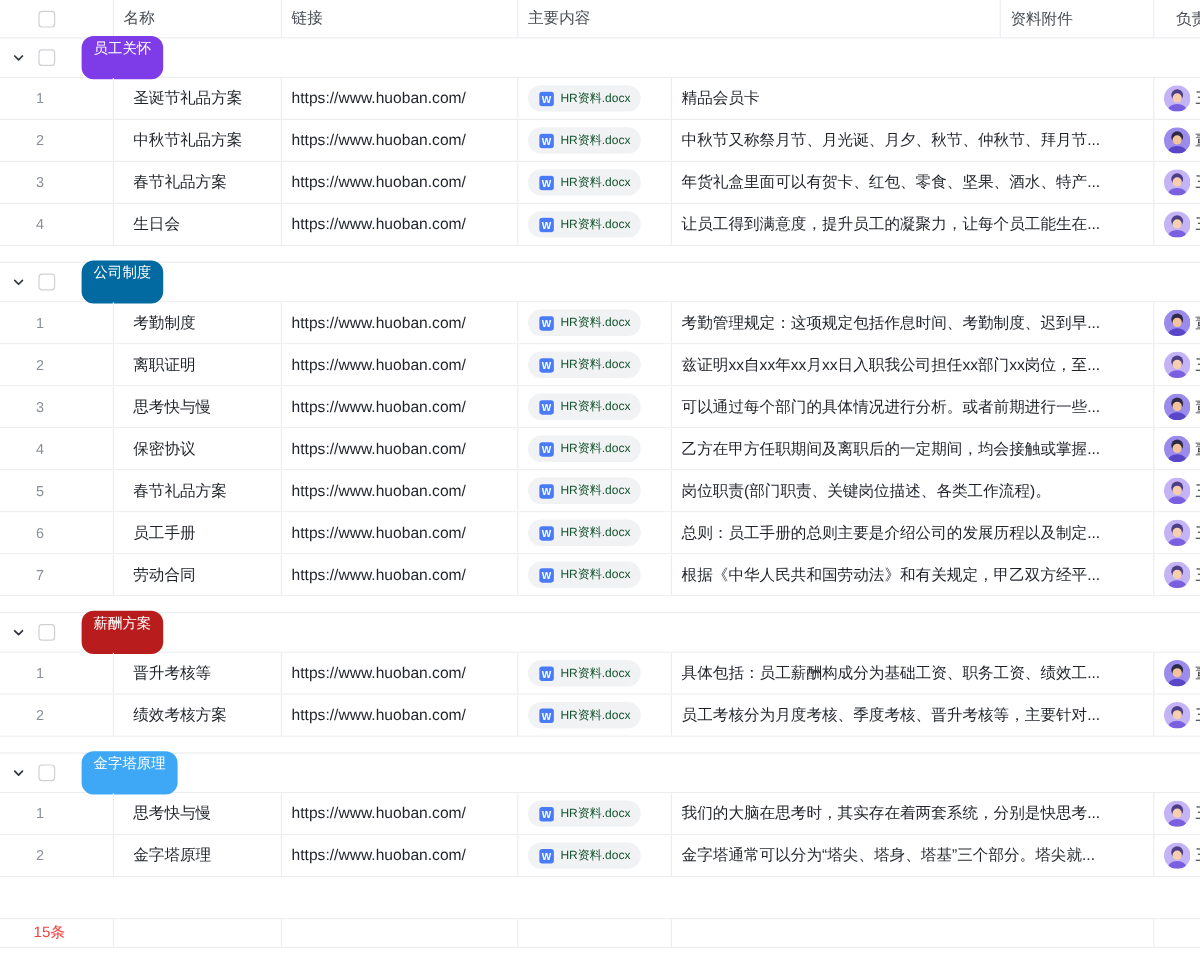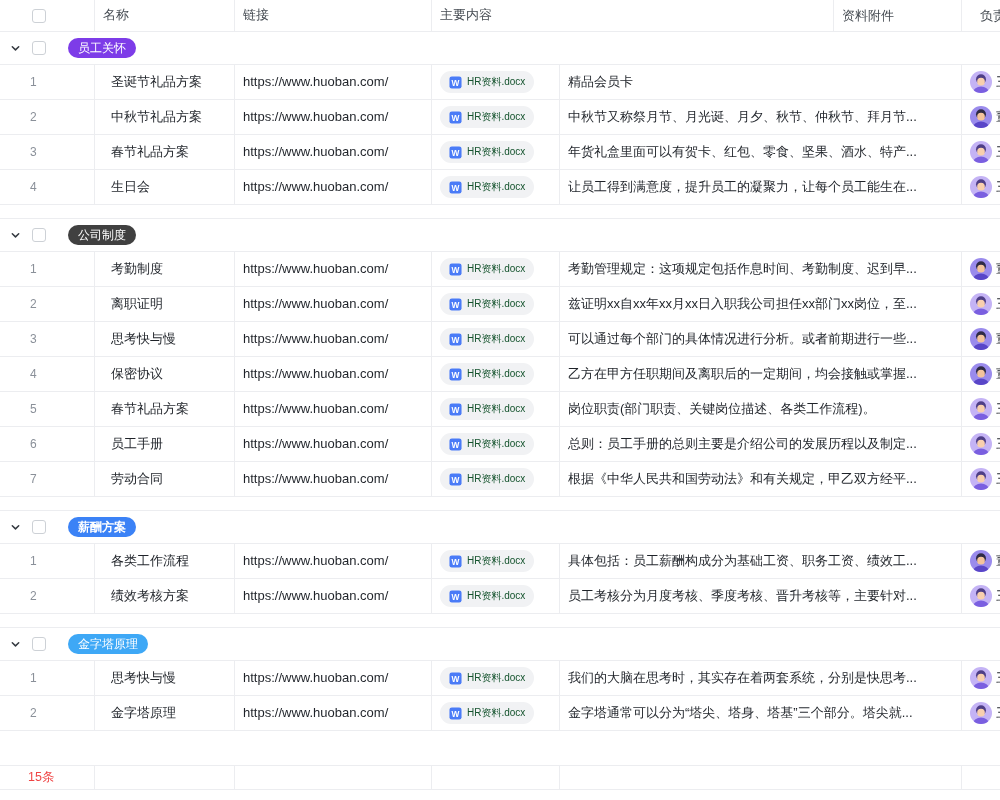--- a/index.html
+++ b/index.html
@@ -25,21 +25,21 @@
   
   .header-row{height:32px;color:#464c53}
   .header-row .hc{line-height:30px;padding-left:8px;text-overflow:ellipsis}
   .header-row .c0{display:flex;align-items:center;padding-left:32px}
   .header-row .c-owner{padding-left:18px}
 
   
   .group-row{height:33px;display:flex;align-items:center;border-bottom:1px solid #ecedf0;padding-left:10px}
   .chevron{width:11px;height:11px;flex:none;display:inline-flex;cursor:pointer}
   .group-row .checkbox{margin-left:11px}
-  .badge{margin-left:22px;height:20px;line-height:20px;padding:0 10px;border-radius:10px;
+  .badge{margin-left:22px;height:36px;line-height:20px;padding:0 10px;border-radius:10px;
          color:#fff;font-size:12px;flex:none}
 
   
   .data-row{height:35px}
   .data-row .cell{height:100%}
   .rownum{line-height:34px;padding-left:30px;color:#8a9099;font-size:12px}
   .t-name{line-height:34px;padding-left:16px;text-overflow:ellipsis}
   .t-link{line-height:34px;padding-left:8px;text-overflow:ellipsis}
   .t-content{line-height:34px;padding-left:8px;text-overflow:ellipsis}
   .c-attach{display:flex;align-items:center;padding-left:8px}
@@ -211,21 +211,21 @@
   </div>
 
   <div class="group">
     <div class="group-row">
       <span class="chevron">
         <svg viewBox="0 0 12 12">
               <path d="M2.5 4 L6 7.5 L9.5 4" stroke="#33383f" stroke-width="1.6" fill="none" stroke-linecap="round" stroke-linejoin="round"></path>
             </svg>
       </span>
       <span class="checkbox"></span>
-      <span class="badge" style="background: #404040;">公司制度</span>
+      <span class="badge" style="background: #0369a1;">公司制度</span>
     </div>
     <div class="rows">
   <div class="row data-row bordered">
     <div class="cell c0 rownum">1</div>
     <div class="cell c-name t-name">考勤制度</div>
     <div class="cell c-link t-link">https://www.huoban.com/</div>
     <div class="cell c-attach">
       <span class="chip">
         <svg class="doc-svg" width="13" height="13" viewBox="0 0 14 14">
                   <rect x="0.5" y="0.5" width="13" height="13" rx="2.5" fill="#4a7bf7"></rect>
@@ -414,26 +414,26 @@
   </div>
 
   <div class="group">
     <div class="group-row">
       <span class="chevron">
         <svg viewBox="0 0 12 12">
               <path d="M2.5 4 L6 7.5 L9.5 4" stroke="#33383f" stroke-width="1.6" fill="none" stroke-linecap="round" stroke-linejoin="round"></path>
             </svg>
       </span>
       <span class="checkbox"></span>
-      <span class="badge" style="background: #3b82f6; font-weight: bold;">薪酬方案</span>
+      <span class="badge" style="background: #b91c1c;">薪酬方案</span>
     </div>
     <div class="rows">
   <div class="row data-row bordered">
     <div class="cell c0 rownum">1</div>
-    <div class="cell c-name t-name">各类工作流程</div>
+    <div class="cell c-name t-name">晋升考核等</div>
     <div class="cell c-link t-link">https://www.huoban.com/</div>
     <div class="cell c-attach">
       <span class="chip">
         <svg class="doc-svg" width="13" height="13" viewBox="0 0 14 14">
                   <rect x="0.5" y="0.5" width="13" height="13" rx="2.5" fill="#4a7bf7"></rect>
                   <text x="7" y="10.5" text-anchor="middle" font-size="9" fill="#fff" font-weight="bold" font-family="sans-serif">W</text>
                 </svg>
         <span class="chip-label">HR资料.docx</span>
       </span>
     </div>

